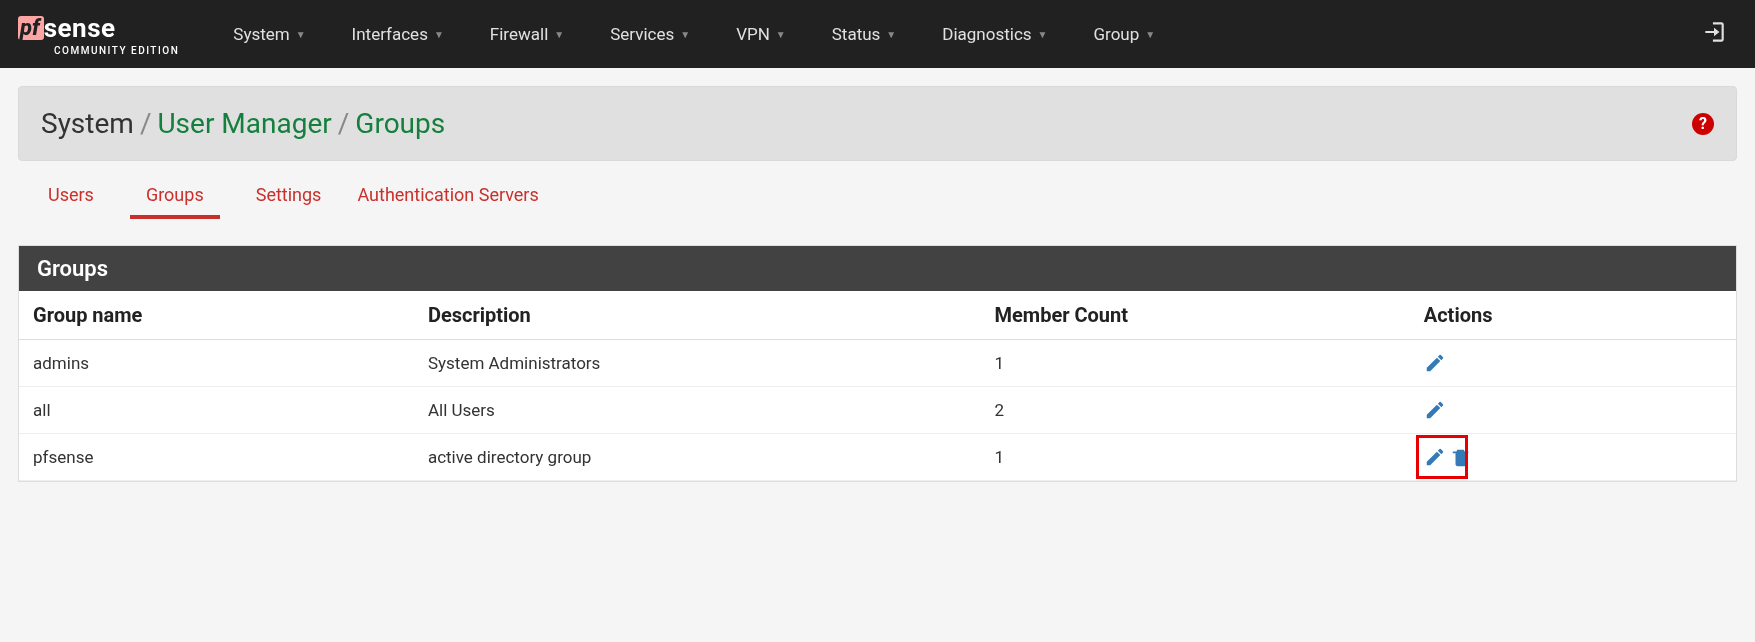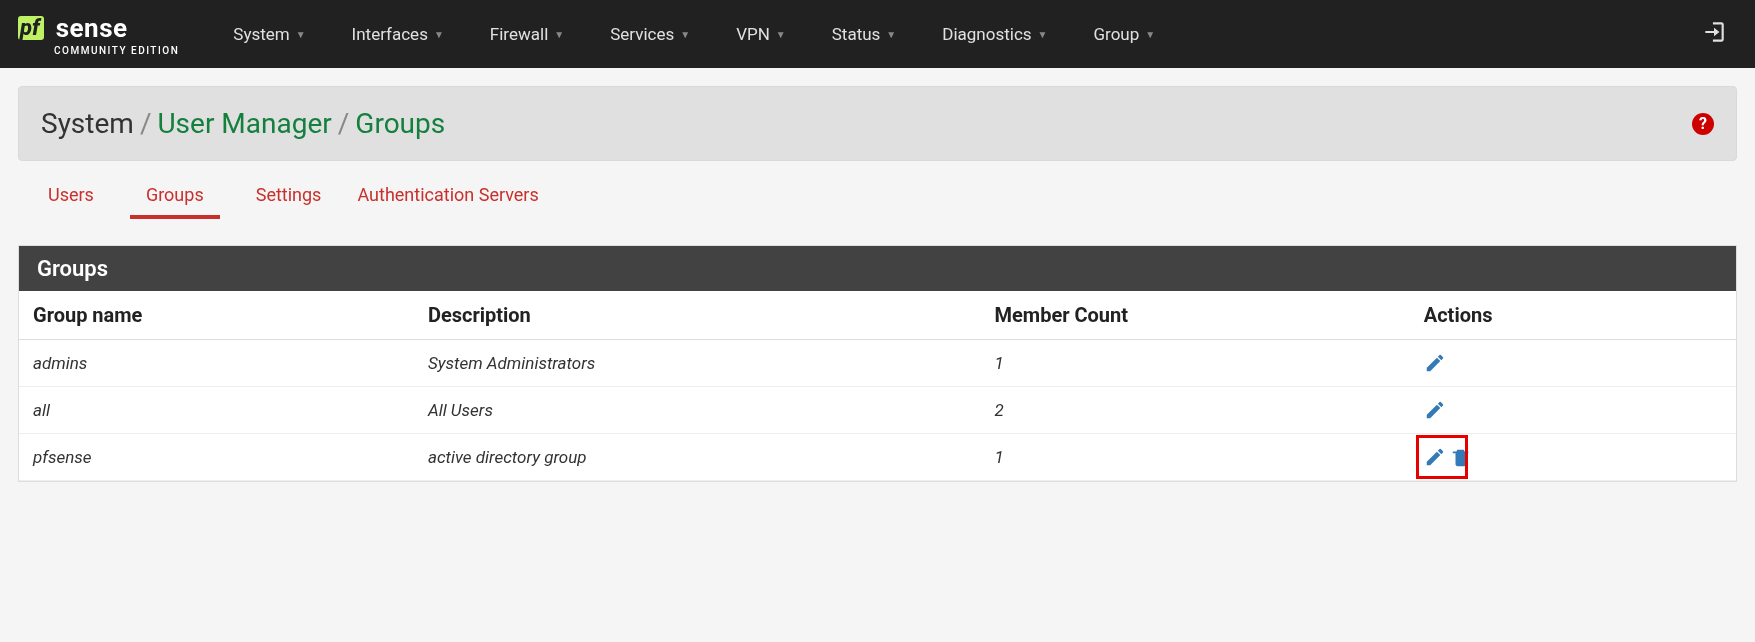--- a/index.html
+++ b/index.html
@@ -18,34 +18,34 @@
     padding: 0 18px;
   }
   .brand {
     display: flex;
     flex-direction: column;
     margin-right: 40px;
     color: #fff;
   }
   .brand-top { display: flex; align-items: center; }
   .brand-pf {
-    background: #bef264;
+    background: #fca5a5;
     color: #212121;
     font-weight: 800;
     font-style: italic;
     font-size: 22px;
     padding: 0 4px 0 2px;
     border-radius: 3px;
     line-height: 24px;
   }
   .brand-sense {
     color: #fff;
     font-weight: 700;
     font-size: 26px;
-    margin-left: 12px;
+    margin-left: 0;
     letter-spacing: 0.5px;
   }
   .brand-sub {
     color: #fff;
     font-size: 10px;
     letter-spacing: 1.5px;
     margin-top: 2px;
     font-weight: 500;
     padding-left: 36px;
   }
@@ -136,21 +136,20 @@
     font-weight: 700;
     padding: 12px 14px;
     border-bottom: 1px solid #ddd;
     color: #222;
   }
   table.data td {
     font-size: 17px;
     padding: 12px 14px;
     border-bottom: 1px solid #eee;
     color: #333;
-    font-style: italic;
   }
   .col-name { width: 23%; }
   .col-desc { width: 33%; }
   .col-count { width: 25%; }
   .col-actions { width: 19%; }
 
   .action-cell { display: flex; align-items: center; gap: 4px; position: relative; }
   .icon-btn { cursor: pointer; display: inline-flex; }
   .icon-btn svg { width: 22px; height: 22px; fill: #337ab7; }
 

